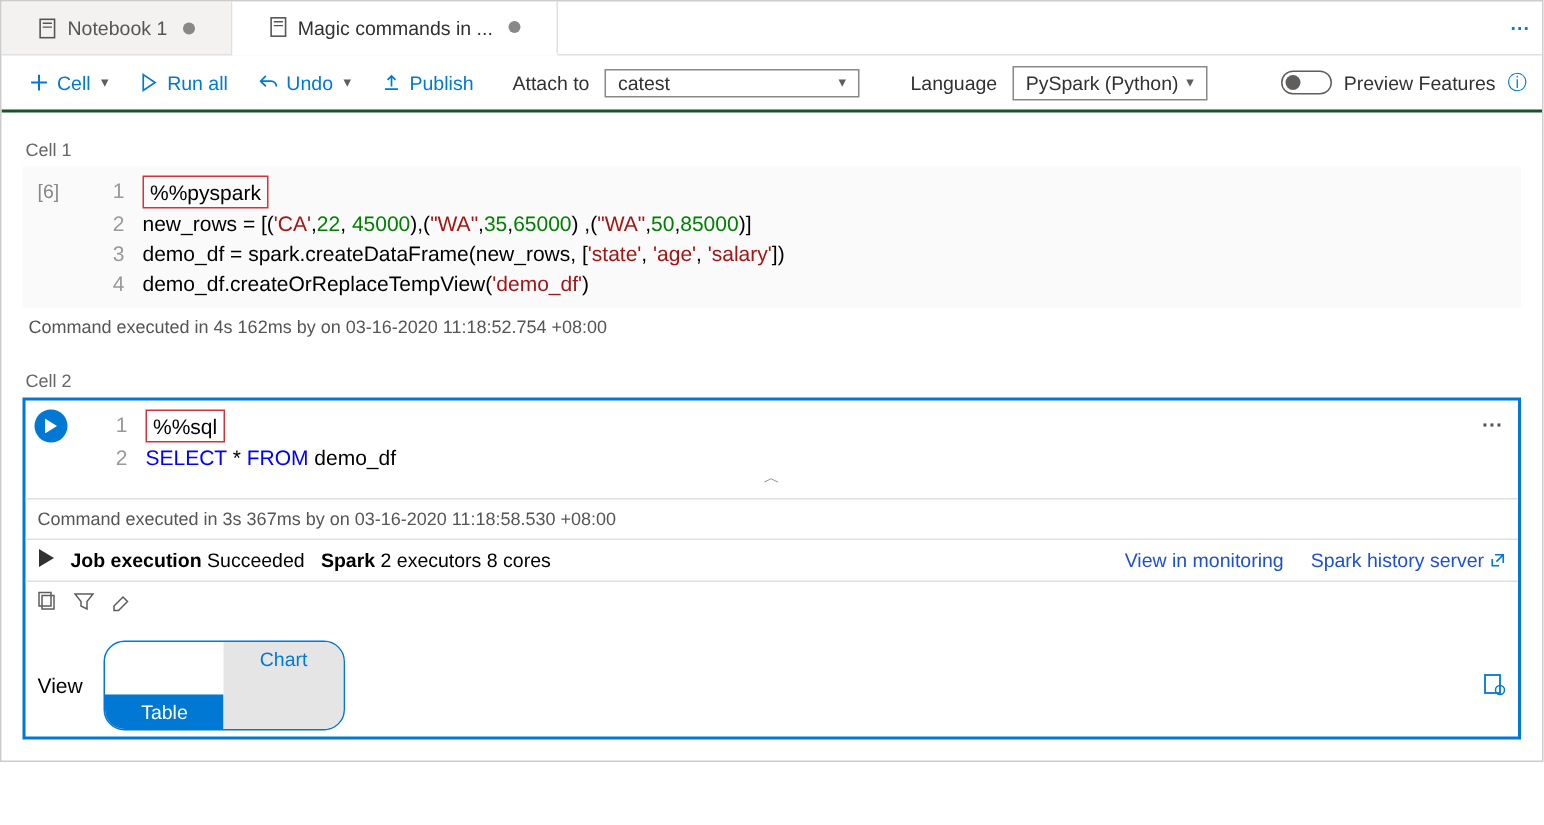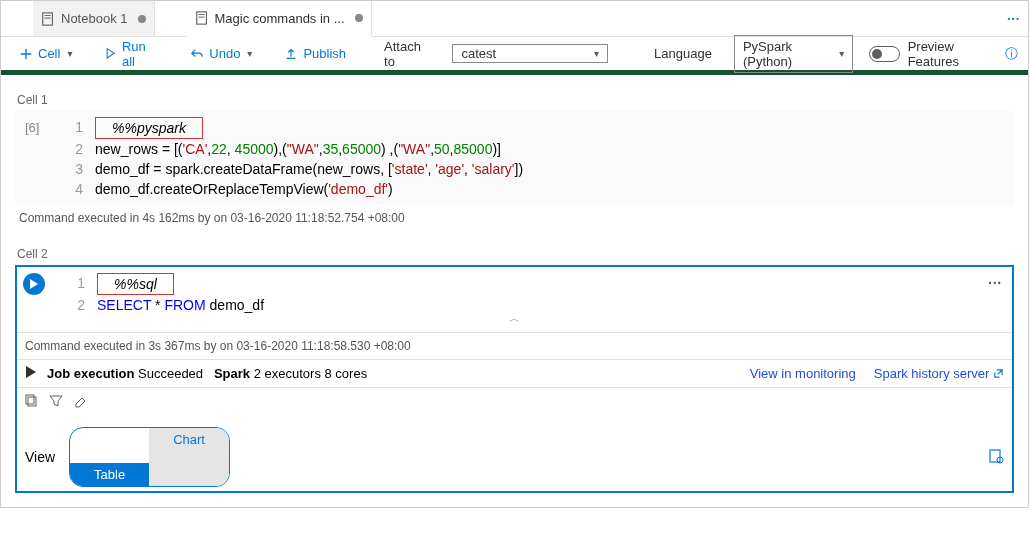--- a/index.html
+++ b/index.html
@@ -1,42 +1,42 @@
 <!DOCTYPE html>
 <html><head>
 <meta charset="utf-8">
 <style>
 * { margin:0; padding:0; box-sizing:border-box; font-family:"Segoe UI",Arial,sans-serif; }
 body { background:#fff; width:1029px; border:1px solid #ccc; font-size:13px; color:#323130; }
 .tabs { display:flex; border-bottom:1px solid #e0e0e0; height:36px; align-items:stretch; }
-.tab { display:flex; align-items:center; gap:6px; padding:0 8px; border-right:1px solid #e0e0e0; cursor:pointer; position:relative;margin-left:32px; }
+.tab { display:flex; align-items:center; gap:6px; padding:0 24px; border-right:1px solid #e0e0e0; cursor:pointer; position:relative; }
 .tab.active { background:#fff; border-bottom:2px solid #fff; margin-bottom:-1px; }
 .tab.inactive { background:#f3f2f1; color:#555; }
 .nb-icon { width:14px; height:14px; display:inline-block; }
 .dot { width:8px; height:8px; border-radius:50%; background:#888; margin-left:4px; }
 .more { padding:0 8px; color:#0078d4; font-weight:bold; align-self:center; margin-left:auto; }
-.toolbar { display:flex; align-items:center; height:38px; border-bottom:5px solid #14532d; padding:0 10px; gap:16px; }
+.toolbar { display:flex; align-items:center; height:38px; border-bottom:2px solid #14532d; padding:0 10px; gap:4px; }
 .tbtn { display:flex; align-items:center; gap:5px; padding:4px 8px; color:#0078d4; cursor:pointer; font-size:13px; }
 .tbtn .ico { width:14px; height:14px; display:inline-block; }
 .chev { font-size:10px; color:#605e5c; margin-left:2px; }
 .lbl { color:#323130; margin-left:14px; margin-right:6px; }
 .attach-box { border:1px solid #8a8886; padding:1px 8px; width:170px; display:flex; justify-content:space-between; align-items:center; cursor:pointer; }
 .lang-box { border:1px solid #8a8886; padding:3px 8px; width:130px; display:flex; justify-content:space-between; align-items:center; cursor:pointer; }
 .toggle-wrap { display:flex; align-items:center; gap:8px; margin-left:auto; }
 .toggle { width:34px; height:16px; border:1px solid #605e5c; border-radius:10px; position:relative; cursor:pointer; }
 .toggle::after { content:""; position:absolute; width:10px; height:10px; background:#605e5c; border-radius:50%; left:2px; top:2px; }
 .content { padding:10px 14px 14px 14px; }
 .cell-label { font-size:12px; color:#666; margin:8px 0 4px 2px; }
 .cell-box { background:#fafafa; padding:6px 10px; font-family:"Consolas","Courier New",monospace; font-size:14px; color:#000; position:relative; }
 .cell-active { border:2px solid #0078d4; background:#fff; }
 .code-row { display:flex; }
 .exec-cnt { width:40px; color:#888; text-align:left; font-size:13px; padding-top:3px; }
 .gutter { width:30px; text-align:right; color:#999; padding-right:12px; line-height:20px; }
 .code { flex:1; line-height:20px; white-space:pre; }
-.redbox { border:1.5px solid #d13438; padding:0 16px; display:inline-block;font-style:italic; }
+.redbox { border:1.5px solid #d13438; padding:0 4px; display:inline-block; }
 .kw-num { color:#008000; }
 .kw-str { color:#a31515; }
 .kw-blue { color:#0000ff; }
 .status { font-size:12px; color:#555; padding:6px 4px; }
 .run-btn { position:absolute; left:6px; top:6px; width:22px; height:22px; background:#0078d4; border-radius:50%; display:flex; align-items:center; justify-content:center; cursor:pointer; }
 .run-btn svg { fill:#fff; width:10px; height:10px; }
 .cell-menu { position:absolute; right:10px; top:8px; color:#555; cursor:pointer; font-weight:bold; }
 .collapse-caret { text-align:center; color:#888; font-size:11px; margin-top:-4px; }
 .sub-status { border-top:1px solid #e0e0e0; padding:6px 8px; font-size:12px; color:#555; }
 .job-row { display:flex; align-items:center; padding:6px 8px; border-top:1px solid #e0e0e0; font-size:13px; }

